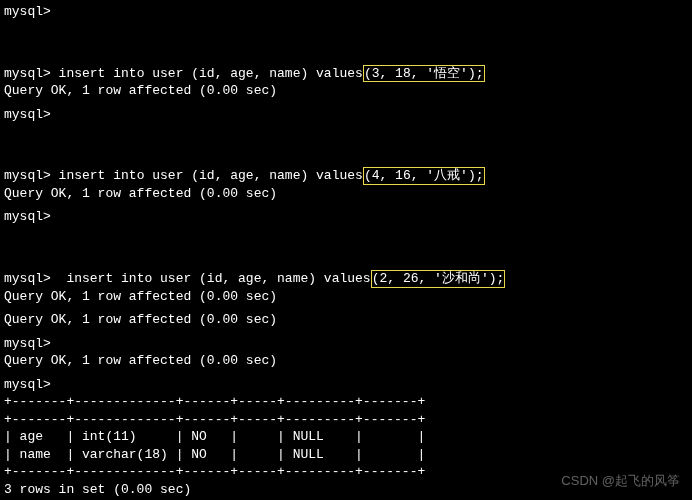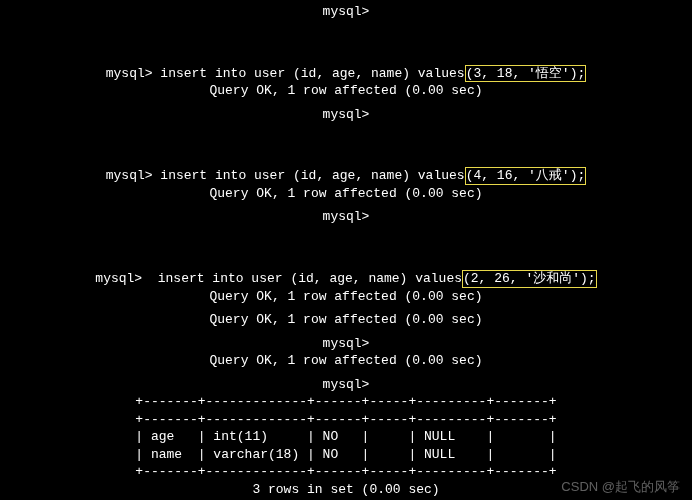--- a/index.html
+++ b/index.html
@@ -1,19 +1,18 @@
 <!DOCTYPE html>
 <html><head>
   <meta charset="utf-8">
   <style>
     * {
       margin: 0;
       padding: 0;
       box-sizing: border-box;
-      text-align: center;
     }
     body {
       background: #000;
       color: #fff;
       font-family: "Courier New", monospace;
       font-size: 13px;
       line-height: 1.35;
       padding: 3px 4px;
       width: 692px;
       height: 500px;
@@ -27,21 +26,21 @@
       border: 1px solid #e8d84a;
       display: inline-block;
       line-height: 1.2;
       margin-top: 44px;
     }
     .sep {
       height: 6px;
     }
     .watermark {
       position: absolute;
-      bottom: 4px;
+      bottom: 10px;
       right: 12px;
       color: rgba(210,210,210,0.45);
       font-size: 13px;
       font-family: Arial, sans-serif;
     }
   </style>
 </head>
 <body>
 
 <div>

